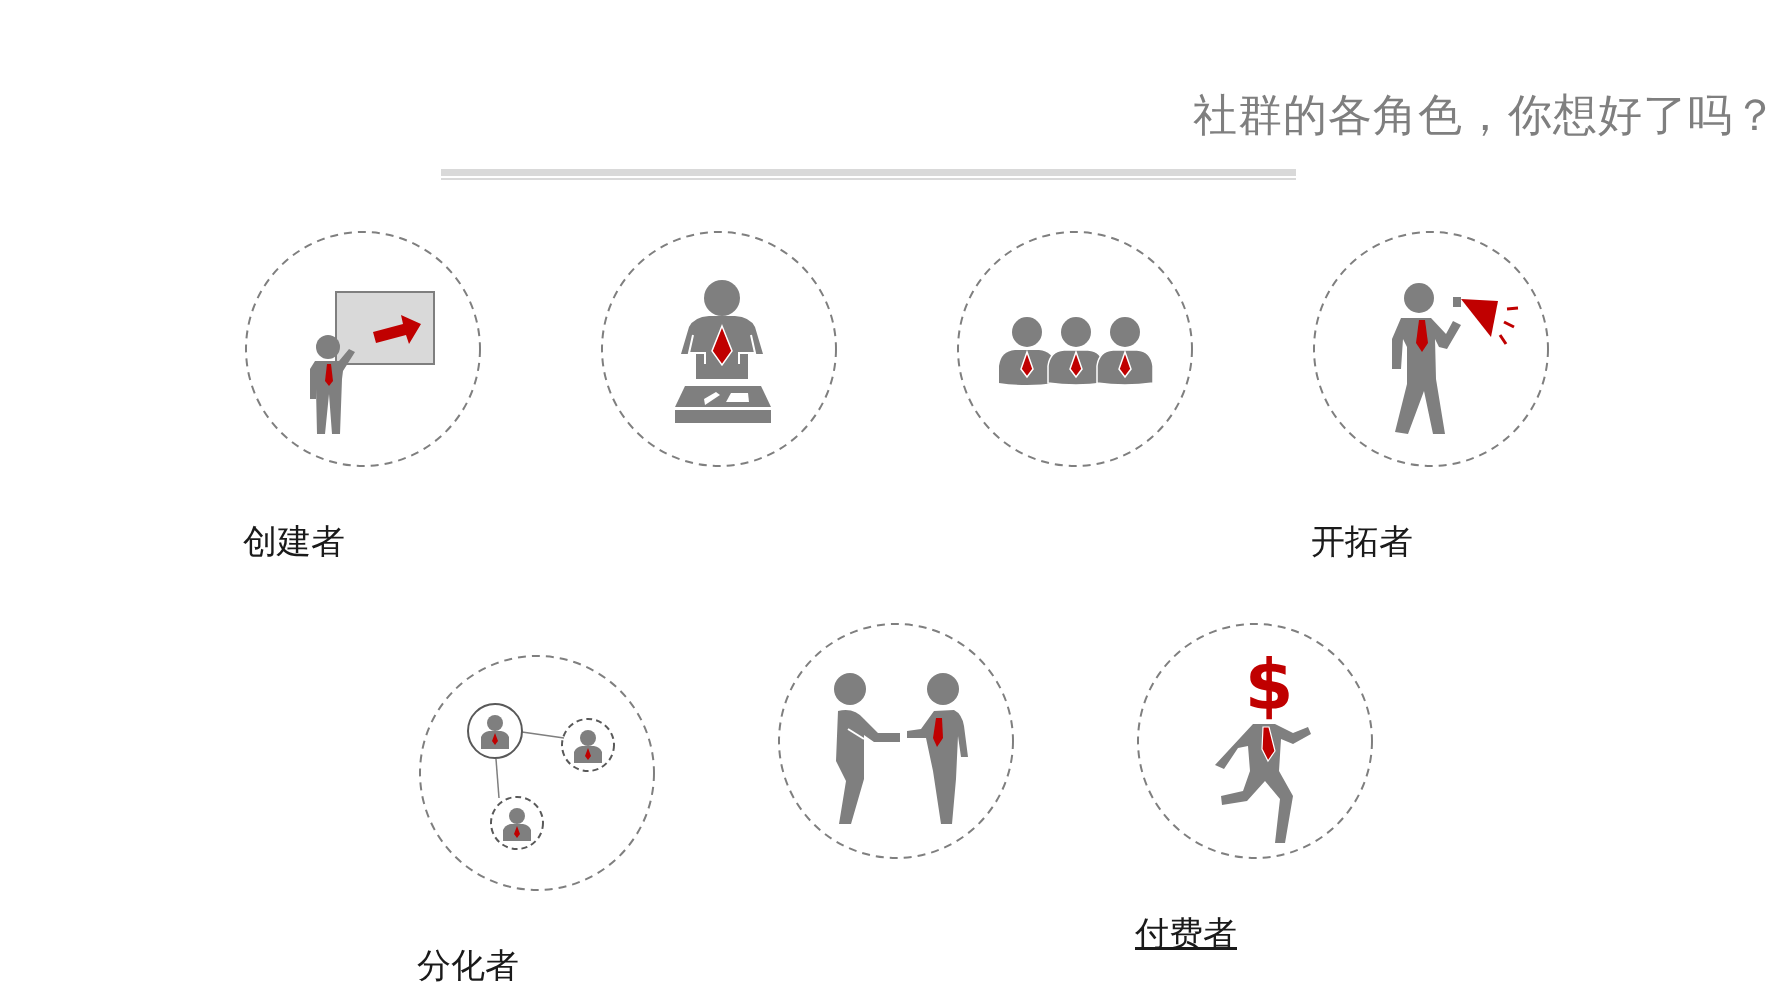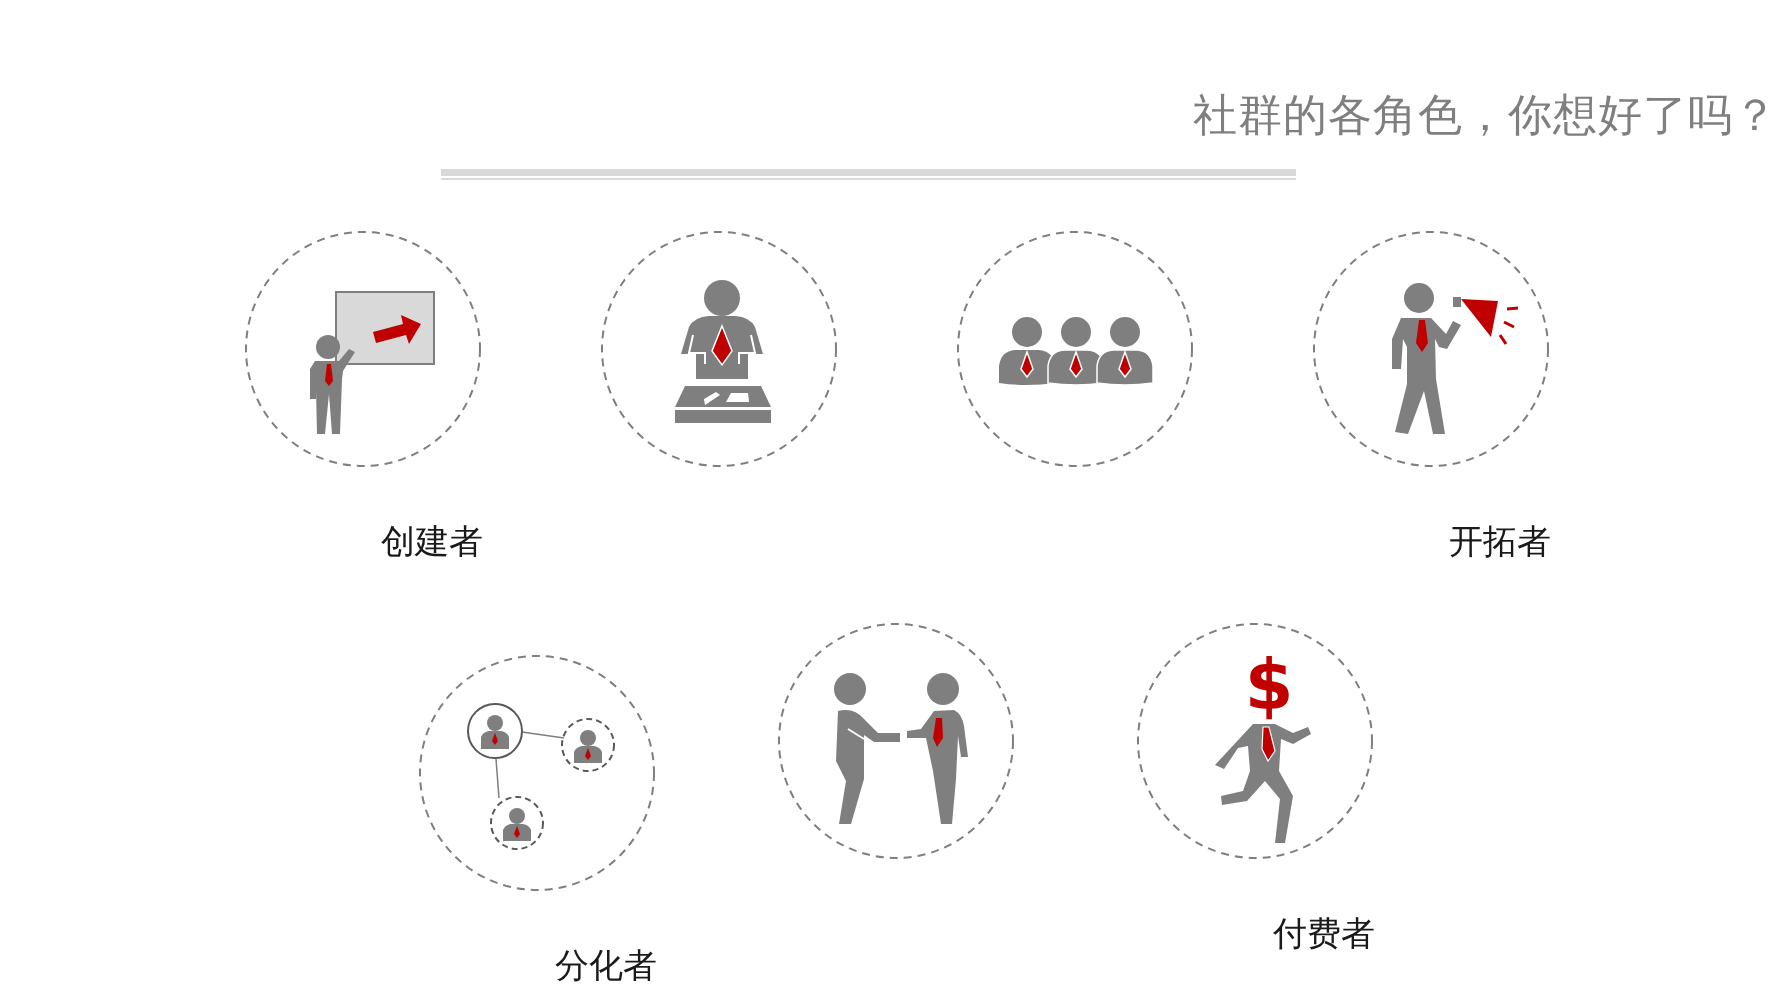--- a/index.html
+++ b/index.html
@@ -5,21 +5,21 @@
   html, body { margin:0; padding:0; background:#ffffff; }
   body { width:1778px; height:1000px; position:relative; overflow:hidden;
          font-family:"DejaVu Serif","Liberation Serif",serif; }
   .title { position:absolute; left:0; width:1778px; top:86px; text-align:right;
            font-size:44px; color:#7f7f7f; letter-spacing:1px;font-family:Liberation Mono, monospace; }
   .rule-thick { position:absolute; left:441px; width:855px; top:169px; height:7px; background:#d9d9d9; }
   .rule-thin { position:absolute; left:441px; width:855px; top:178px; height:2px; background:#d9d9d9; }
   .role { position:absolute; width:240px; height:240px; }
   .role svg.ring { position:absolute; left:0; top:0; }
   .role svg.icon { position:absolute; left:0; top:0; }
-  .label { position:absolute; width:240px; text-align:right; font-size:34px; color:#1a1a1a; }
+  .label { position:absolute; width:240px; text-align:left; font-size:34px; color:#1a1a1a; }
 </style>
 </head>
 <body>
 
 <div class="title">社群的各角色，你想好了吗？</div>
 <div class="rule-thick"></div>
 <div class="rule-thin"></div>
 
 <div class="role" style="left:243px; top:229px;">
   <svg class="ring" width="240" height="240">
@@ -131,14 +131,14 @@
 
 <div class="role" style="left:1135px; top:621px;">
   <svg class="ring" width="240" height="240">
     <circle cx="120" cy="120" r="117" fill="none" stroke="#7f7f7f" stroke-width="2" stroke-dasharray="8 6"></circle>
   </svg>
   <svg class="icon" width="240" height="240">
     <text x="134" y="88" text-anchor="middle" font-family="'DejaVu Sans', sans-serif" font-weight="bold" font-size="70" fill="#c00000">$</text>
     <path d="M118,103 L140,103 L158,112 L173,106 L176,113 L158,123 L146,118 L144,150 L158,175 L150,222 L140,222 L145,178 L130,160 L112,180 L87,184 L86,175 L108,170 L115,150 L113,125 L103,127 L89,148 L80,144 Z" fill="#7f7f7f"></path>
     <polygon points="128,106 134,106 140,130 133,140 127,128" fill="#c00000" stroke="#fff" stroke-width="1.2"></polygon>
   </svg>
-  <div class="label" style="left:0; top:290px;">付费者</div>
+  <div class="label" style="left:0; top:290px;text-decoration:underline;">付费者</div>
 </div>
 
 </body></html>

